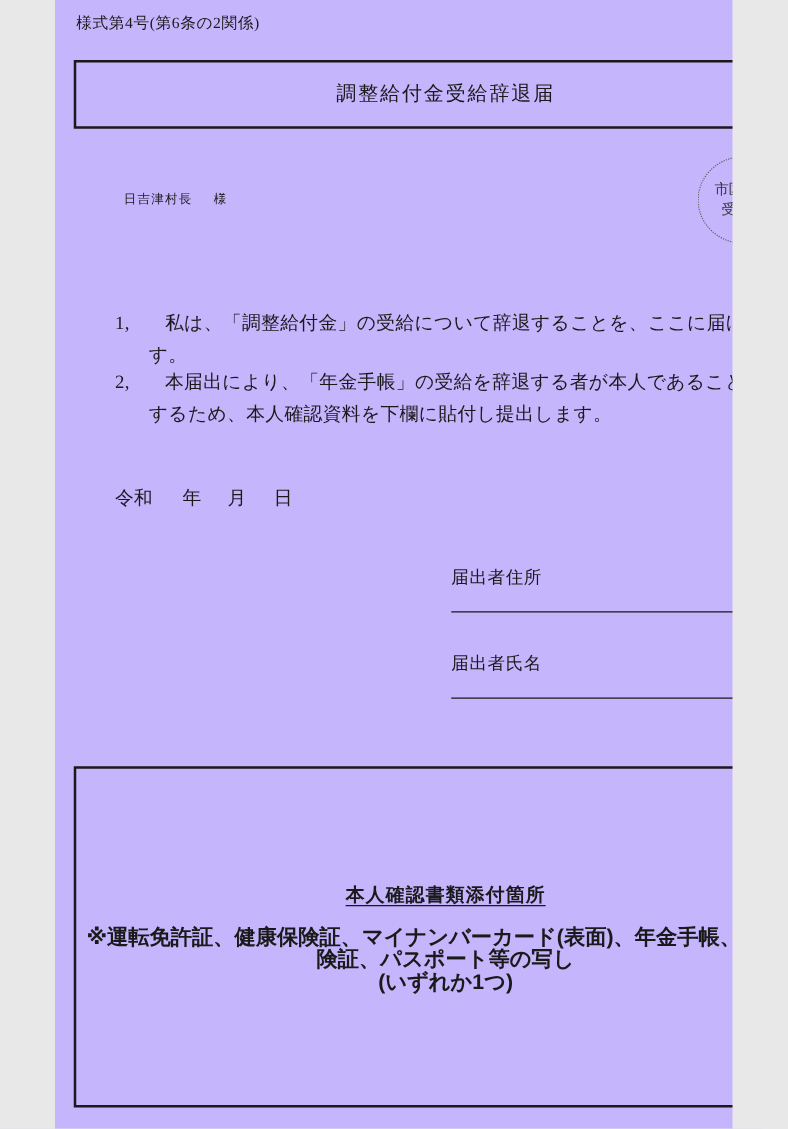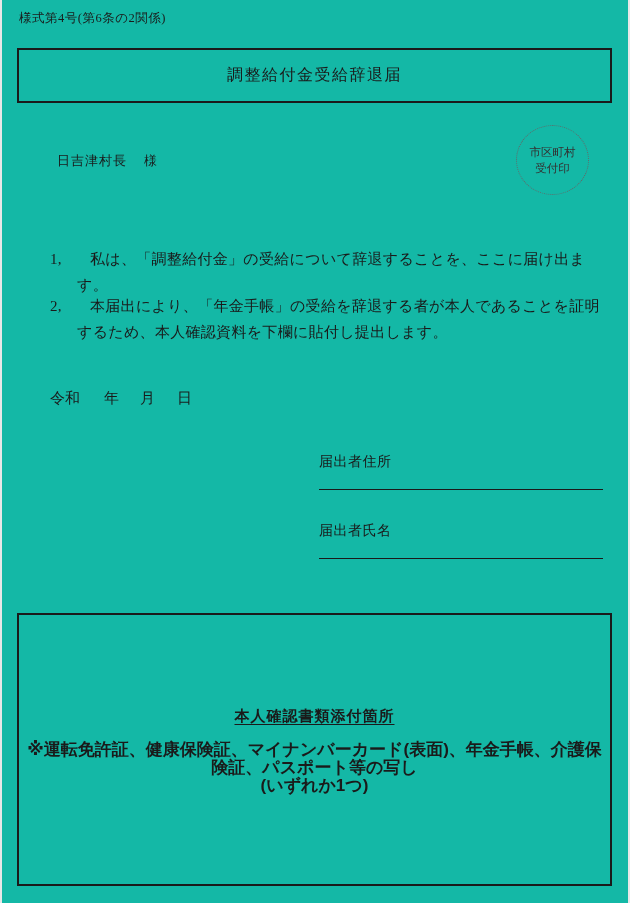--- a/index.html
+++ b/index.html
@@ -1,23 +1,23 @@
 <!DOCTYPE html>
 <html><head>
 <meta charset="utf-8">
 <style>
   * { margin: 0; padding: 0; box-sizing: border-box; }
   html, body { background: #e8e8e8; }
   body { font-family: "Liberation Serif", "DejaVu Serif", serif; }
   .page {
     position: relative;
-    width: 626px;
+    width: 542px;
     height: 903px;
     margin: 0 auto;
-    background: #14b8a6;
+    background: #c4b5fd;
     color: #1a1a1a;
     overflow: hidden;
   }
   .form-number {
     position: absolute;
     left: 17px;
     top: 10px;
     font-size: 12.5px;
     letter-spacing: 0.5px;
   }
@@ -31,21 +31,21 @@
     display: flex;
     align-items: center;
     justify-content: center;
     font-size: 16px;
     letter-spacing: 1.5px;
   }
   .addressee {
     position: absolute;
     left: 55px;
     top: 152px;
-    font-size: 13px;
+    font-size: 10px;
     letter-spacing: 1px;
   }
   .addressee .honorific { margin-left: 17px; }
   .stamp-circle {
     position: absolute;
     left: 514px;
     top: 125px;
     width: 73px;
     height: 70px;
     border: 1.3px dotted #666;

